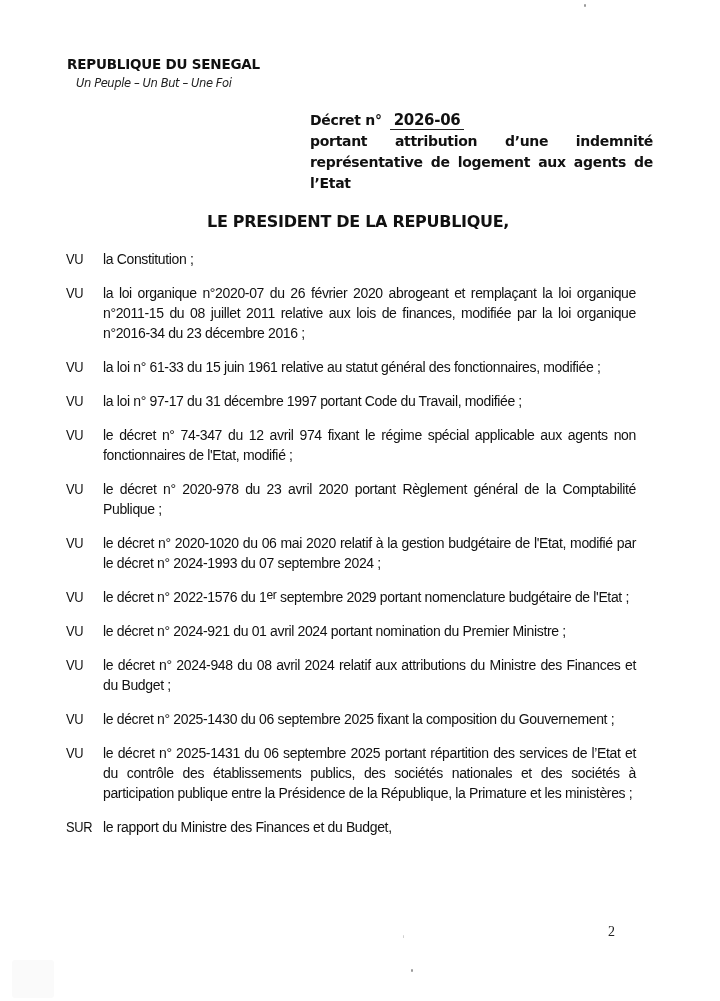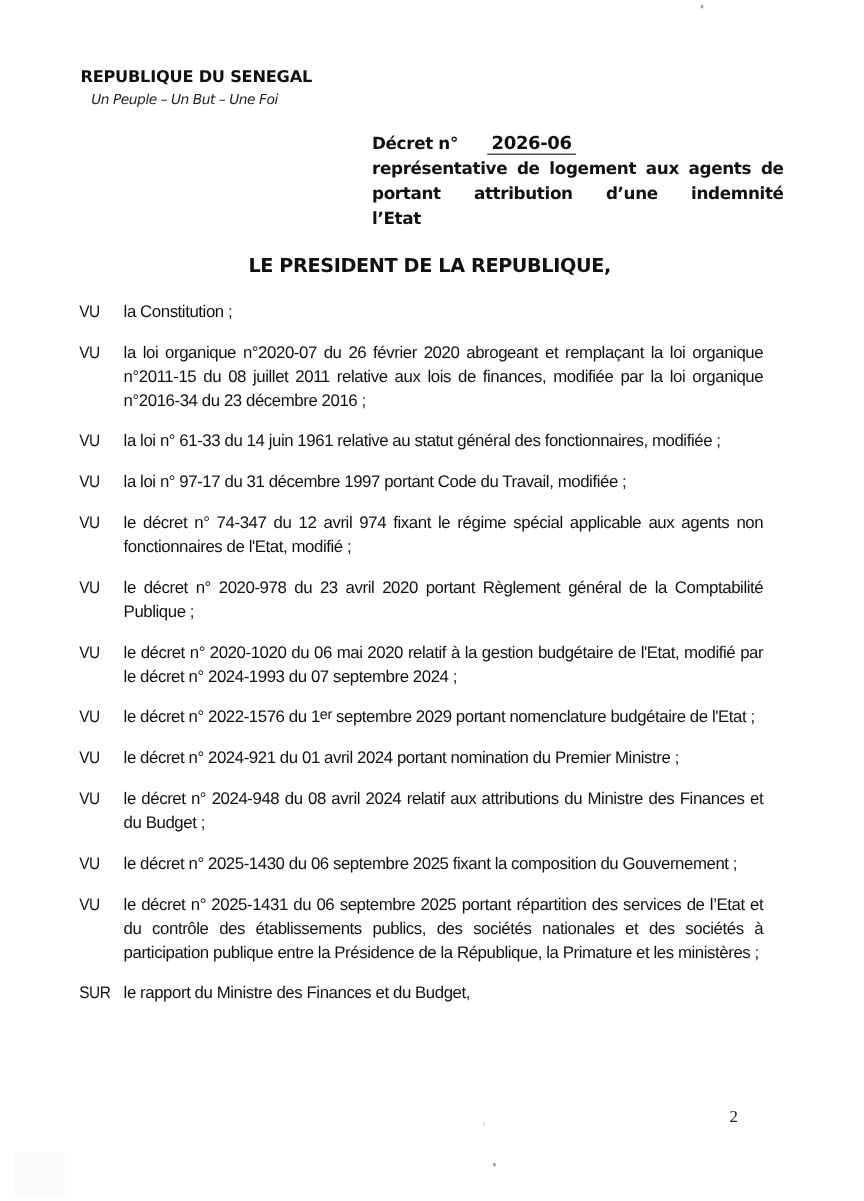--- a/index.html
+++ b/index.html
@@ -48,21 +48,21 @@
       font-size: 14px;
       line-height: 21px;
       letter-spacing: -0.3px;
       color: #111;
     }
     .decree-line {
       white-space: nowrap;
     }
     .decree-number {
       display: inline-block;
-      margin-left: 24px;
+      margin-left: 8px;
       padding: 0 4px;
       border-bottom: 1.2px solid #222;
       line-height: 18px;
       font-size: 15px;
     }
     .subject {
       text-align: justify;
       text-align-last: left;
     }
     .subject .justify-line {
@@ -146,40 +146,40 @@
 <div class="page">
 
   <div class="header-country">REPUBLIQUE DU SENEGAL</div>
   <div class="header-motto">Un Peuple – Un But – Une Foi</div>
 
   <div class="title-block">
     <div class="decree-line">
       <span>Décret n°</span><span class="decree-number">2026-06</span>
     </div>
     <div class="subject">
+      <span class="justify-line">portant attribution d’une indemnité</span>
       <span class="justify-line">représentative de logement aux agents de</span>
-      <span class="justify-line">portant attribution d’une indemnité</span>
       <span>l’Etat</span>
     </div>
   </div>
 
   <div class="president">LE PRESIDENT DE LA REPUBLIQUE,</div>
 
   <div class="clauses">
     <div class="clause">
       <div class="clause-label">VU</div>
       <div class="clause-text">la Constitution ;</div>
     </div>
     <div class="clause">
       <div class="clause-label">VU</div>
       <div class="clause-text">la loi organique n°2020-07 du 26 février 2020 abrogeant et remplaçant la loi organique n°2011-15 du 08 juillet 2011 relative aux lois de finances, modifiée par la loi organique n°2016-34 du 23 décembre 2016 ;</div>
     </div>
     <div class="clause">
       <div class="clause-label">VU</div>
-      <div class="clause-text">la loi n° 61-33 du 14 juin 1961 relative au statut général des fonctionnaires, modifiée ;</div>
+      <div class="clause-text">la loi n° 61-33 du 15 juin 1961 relative au statut général des fonctionnaires, modifiée ;</div>
     </div>
     <div class="clause">
       <div class="clause-label">VU</div>
       <div class="clause-text nojustify">la loi n° 97-17 du 31 décembre 1997 portant Code du Travail, modifiée ;</div>
     </div>
     <div class="clause">
       <div class="clause-label">VU</div>
       <div class="clause-text">le décret n° 74-347 du 12 avril 974 fixant le régime spécial applicable aux agents non fonctionnaires de l'Etat, modifié ;</div>
     </div>
     <div class="clause">

